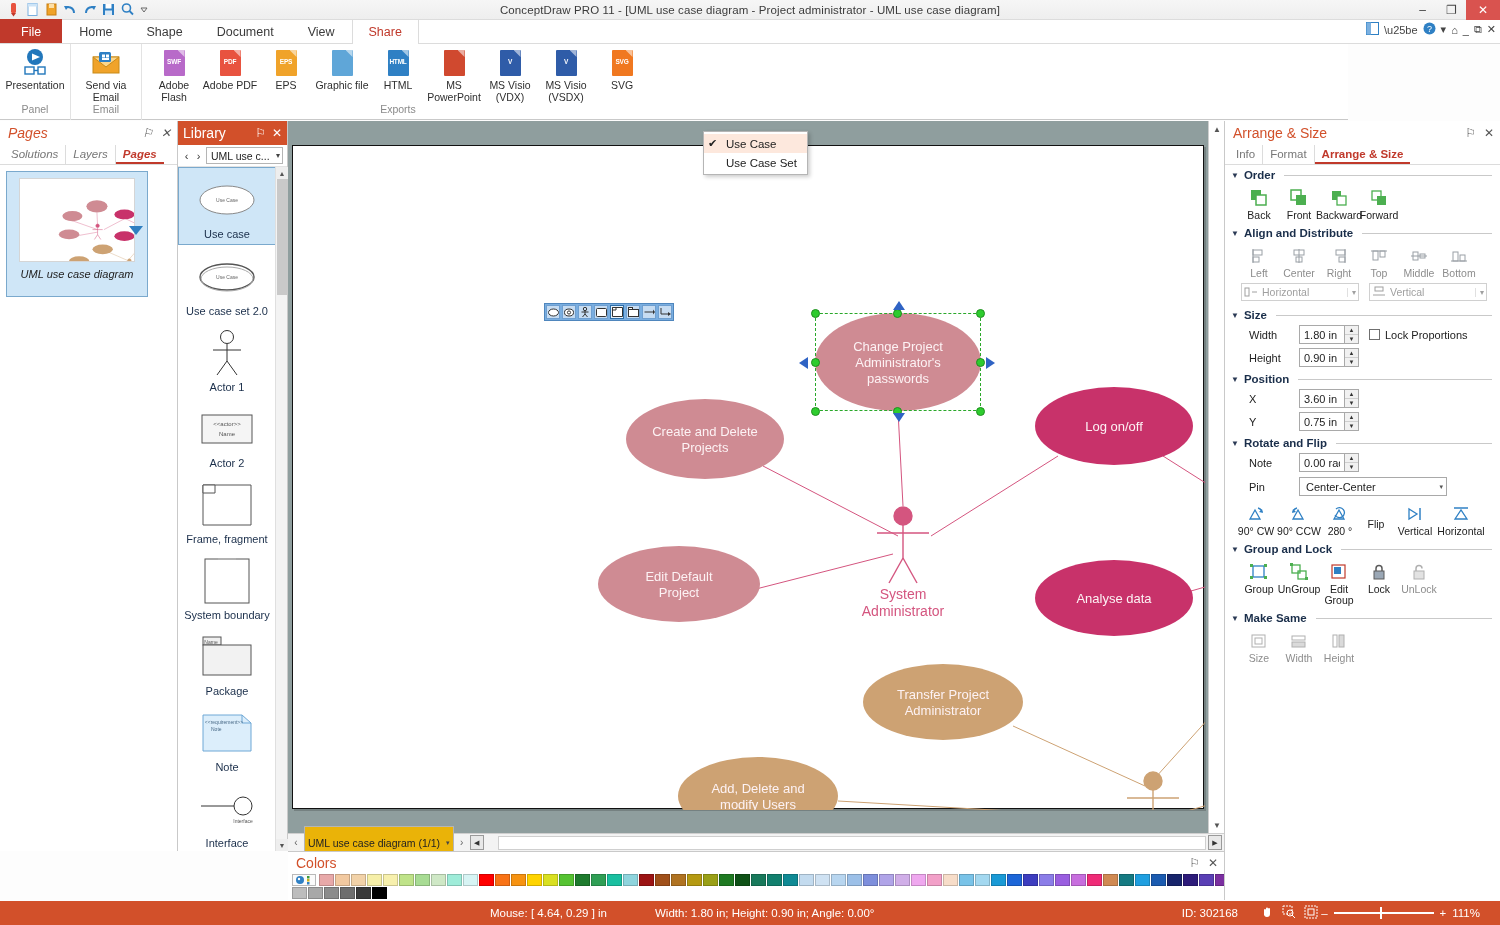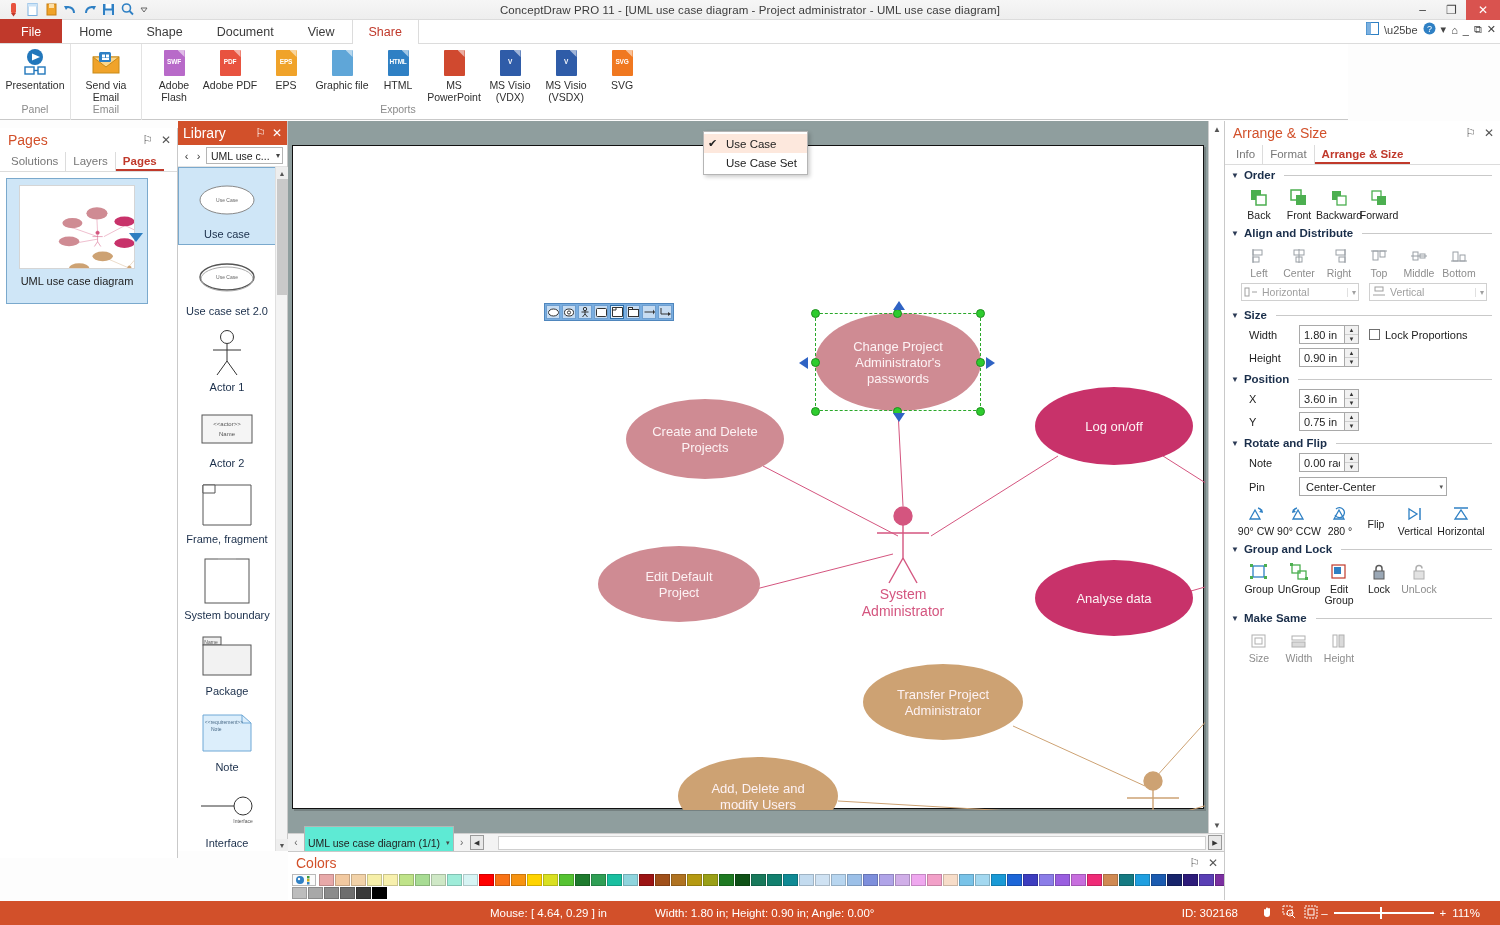--- a/index.html
+++ b/index.html
@@ -68,22 +68,22 @@
   .rbtn .lbl { font-size:10.5px; color:#2e2e2e; text-align:center; line-height:11.5px; margin-top:2px; }
 
   
   .fileico { width:21px; height:26px; border-radius:1px 1px 1px 1px; position:relative;
              display:flex; align-items:flex-start; justify-content:center; }
   .fileico .corner { position:absolute; right:0; top:0; width:7px; height:7px;
                      background:rgba(255,255,255,.55); clip-path: polygon(100% 0,0 0,100% 100%); }
   .fileico .tag { font-size:6.5px; color:#fff; font-weight:bold; margin-top:8px; letter-spacing:-.2px; }
 
   
-  .pages-panel { position:absolute; left:0; top:128px; width:178px; height:730px; background:#fff;
-                 border-right:1px solid #c9c9c9; }
+  .pages-panel { position:absolute; left:0; top:121px; width:178px; height:730px; background:#fff;
+                 border-right:1px solid #c9c9c9;font-style:italic; }
   .panel-head { height:24px; display:flex; align-items:center; padding:0 6px 0 8px; }
   .panel-head .ttl { font-size:14px; color:#d2502a; flex:1; }
   .panel-head .pin, .panel-head .cls { font-size:12px; color:#555; margin-left:8px; }
   .panel-tabs { height:20px; display:flex; align-items:center; padding-left:4px;
                 border-bottom:1px solid #dcdcdc; }
   .ptab { font-size:11.5px; color:#777; padding:0 7px; height:19px; line-height:19px;
           border-right:1px solid #dcdcdc; }
   .ptab:last-child { border-right:none; }
   .ptab.active { color:#c0392b; font-weight:bold; border-bottom:2px solid #c0392b; }
 
@@ -122,21 +122,21 @@
   .canvas-wrap { position:absolute; left:288px; top:121px; width:936px; height:712px; background:#8f9e9e; }
   .sheet { position:absolute; left:4px; top:24px; width:912px; height:664px; background:#fff;
            border:1px solid #111; box-shadow:2px 2px 0 rgba(0,0,0,.18); }
   .vscroll { position:absolute; right:0; top:0; width:16px; height:712px; background:#fff; border-left:1px solid #cfcfcf;}
   .vscroll .btn { width:16px;height:16px;display:flex;align-items:center;justify-content:center;font-size:8px;color:#555;}
   .vscroll .btn.b { position:absolute; bottom:0; }
   .hscroll-row { position:absolute; left:288px; top:833px; width:936px; height:18px; background:#f3f3f3;
                  border-top:1px solid #cfcfcf; display:flex; align-items:center; padding:0 2px; gap:2px; }
   .pg-nav { display:flex; align-items:center; gap:2px; }
   .pg-nav .mini { font-size:10px; color:#666; width:12px; text-align:center; }
-  .pg-combo { height:27px; border:1px solid #b5b5b5; background:#5eead4; font-size:10.5px; padding:16px 3px;
+  .pg-combo { height:27px; border:1px solid #b5b5b5; background:#eab308; font-size:10.5px; padding:16px 3px;
               display:flex; align-items:center; color:#222; }
   .pg-combo .cb-arrow { margin-left:6px; font-size:7px; color:#444; }
   .pg-box { width:14px;height:15px;border:1px solid #9a9a9a;background:#e8e8e8;display:flex;
             align-items:center;justify-content:center;font-size:7px;color:#333;}
   .hbar { flex:1; height:14px; background:#fff; border:1px solid #cfcfcf; margin-left:12px; }
   .hend { width:14px;height:15px;border:1px solid #9a9a9a;background:#e8e8e8;display:flex;
           align-items:center;justify-content:center;font-size:7px;color:#333;}
 
   
   .right-panel { position:absolute; left:1224px; top:121px; width:276px; height:779px; background:#fff;

